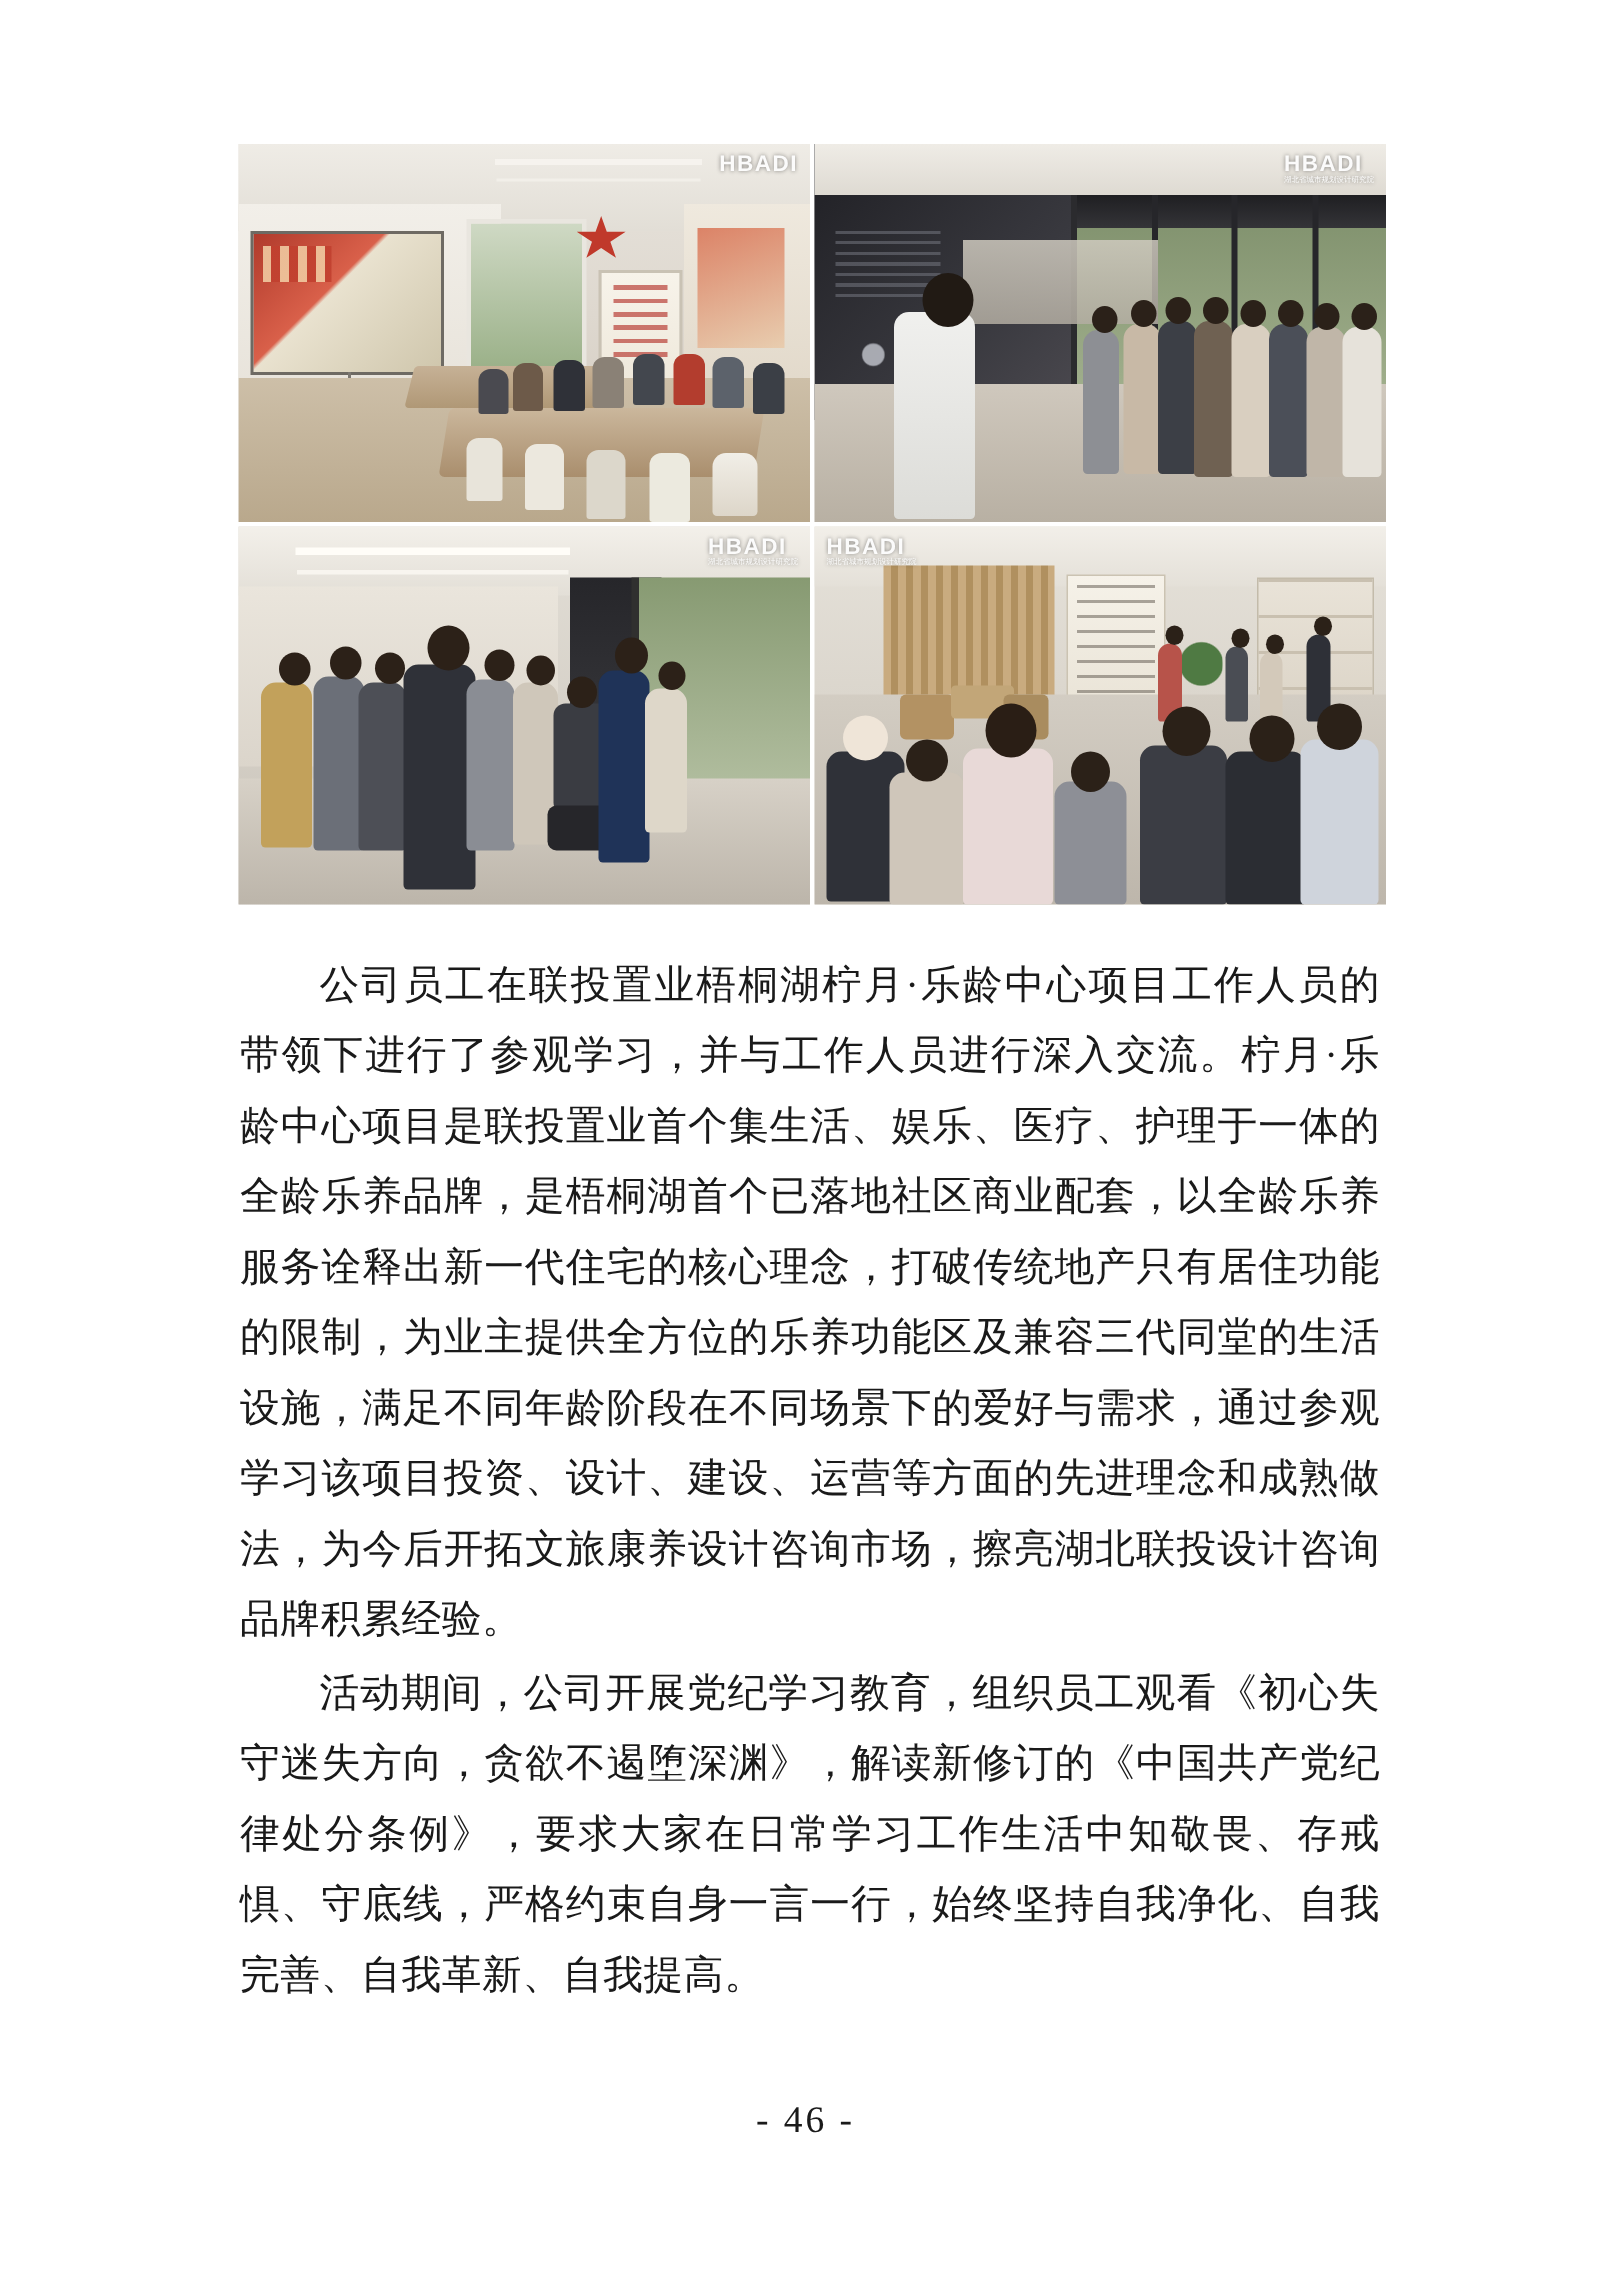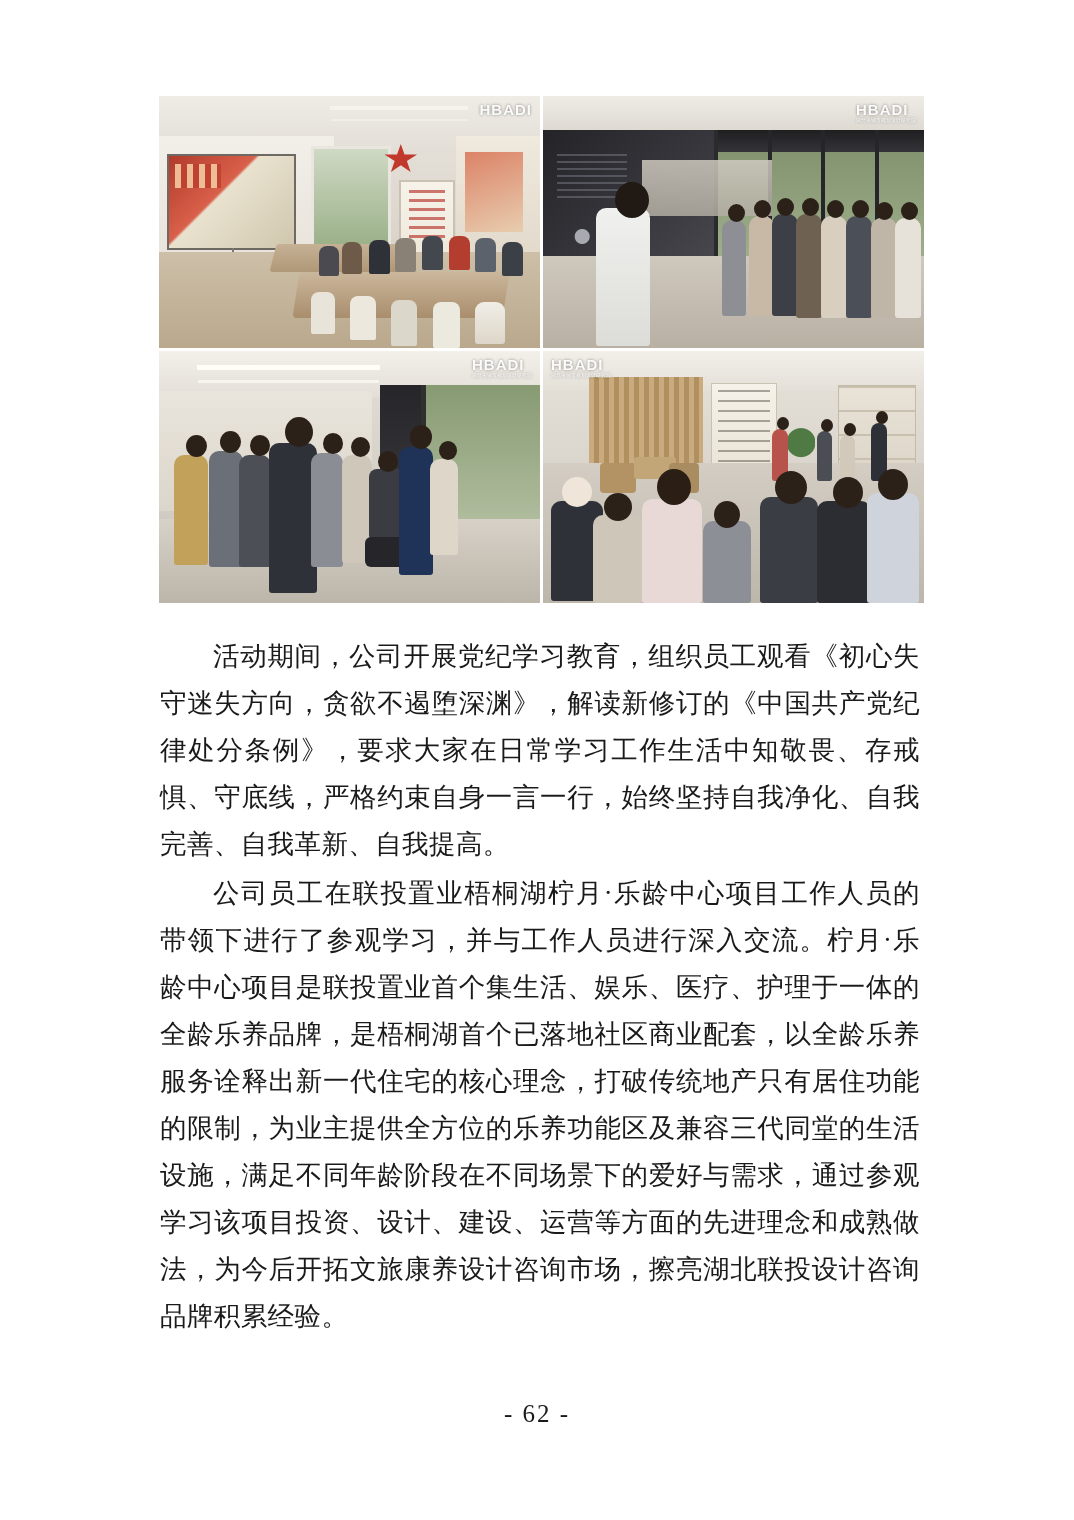--- a/index.html
+++ b/index.html
@@ -439,20 +439,20 @@
         <div class="head" style="left:88%;top:118px;width:30px;height:31px;"></div>
         <div class="wm left">
           <span>HBADI</span>
           <small>湖北省城市规划设计研究院</small>
         </div>
       </div>
 
     </div>
 
     <div class="body-text">
+      <p class="para">公司员工在联投置业梧桐湖柠月·乐龄中心项目工作人员的带领下进行了参观学习，并与工作人员进行深入交流。柠月·乐龄中心项目是联投置业首个集生活、娱乐、医疗、护理于一体的全龄乐养品牌，是梧桐湖首个已落地社区商业配套，以全龄乐养服务诠释出新一代住宅的核心理念，打破传统地产只有居住功能的限制，为业主提供全方位的乐养功能区及兼容三代同堂的生活设施，满足不同年龄阶段在不同场景下的爱好与需求，通过参观学习该项目投资、设计、建设、运营等方面的先进理念和成熟做法，为今后开拓文旅康养设计咨询市场，擦亮湖北联投设计咨询品牌积累经验。</p>
       <p class="para">活动期间，公司开展党纪学习教育，组织员工观看《初心失守迷失方向，贪欲不遏堕深渊》，解读新修订的《中国共产党纪律处分条例》，要求大家在日常学习工作生活中知敬畏、存戒惧、守底线，严格约束自身一言一行，始终坚持自我净化、自我完善、自我革新、自我提高。</p>
-      <p class="para">公司员工在联投置业梧桐湖柠月·乐龄中心项目工作人员的带领下进行了参观学习，并与工作人员进行深入交流。柠月·乐龄中心项目是联投置业首个集生活、娱乐、医疗、护理于一体的全龄乐养品牌，是梧桐湖首个已落地社区商业配套，以全龄乐养服务诠释出新一代住宅的核心理念，打破传统地产只有居住功能的限制，为业主提供全方位的乐养功能区及兼容三代同堂的生活设施，满足不同年龄阶段在不同场景下的爱好与需求，通过参观学习该项目投资、设计、建设、运营等方面的先进理念和成熟做法，为今后开拓文旅康养设计咨询市场，擦亮湖北联投设计咨询品牌积累经验。</p>
     </div>
 
   </div>
 
-  <div class="page-number">- 62 -</div>
+  <div class="page-number">- 46 -</div>
 </div>
 
 </body></html>

